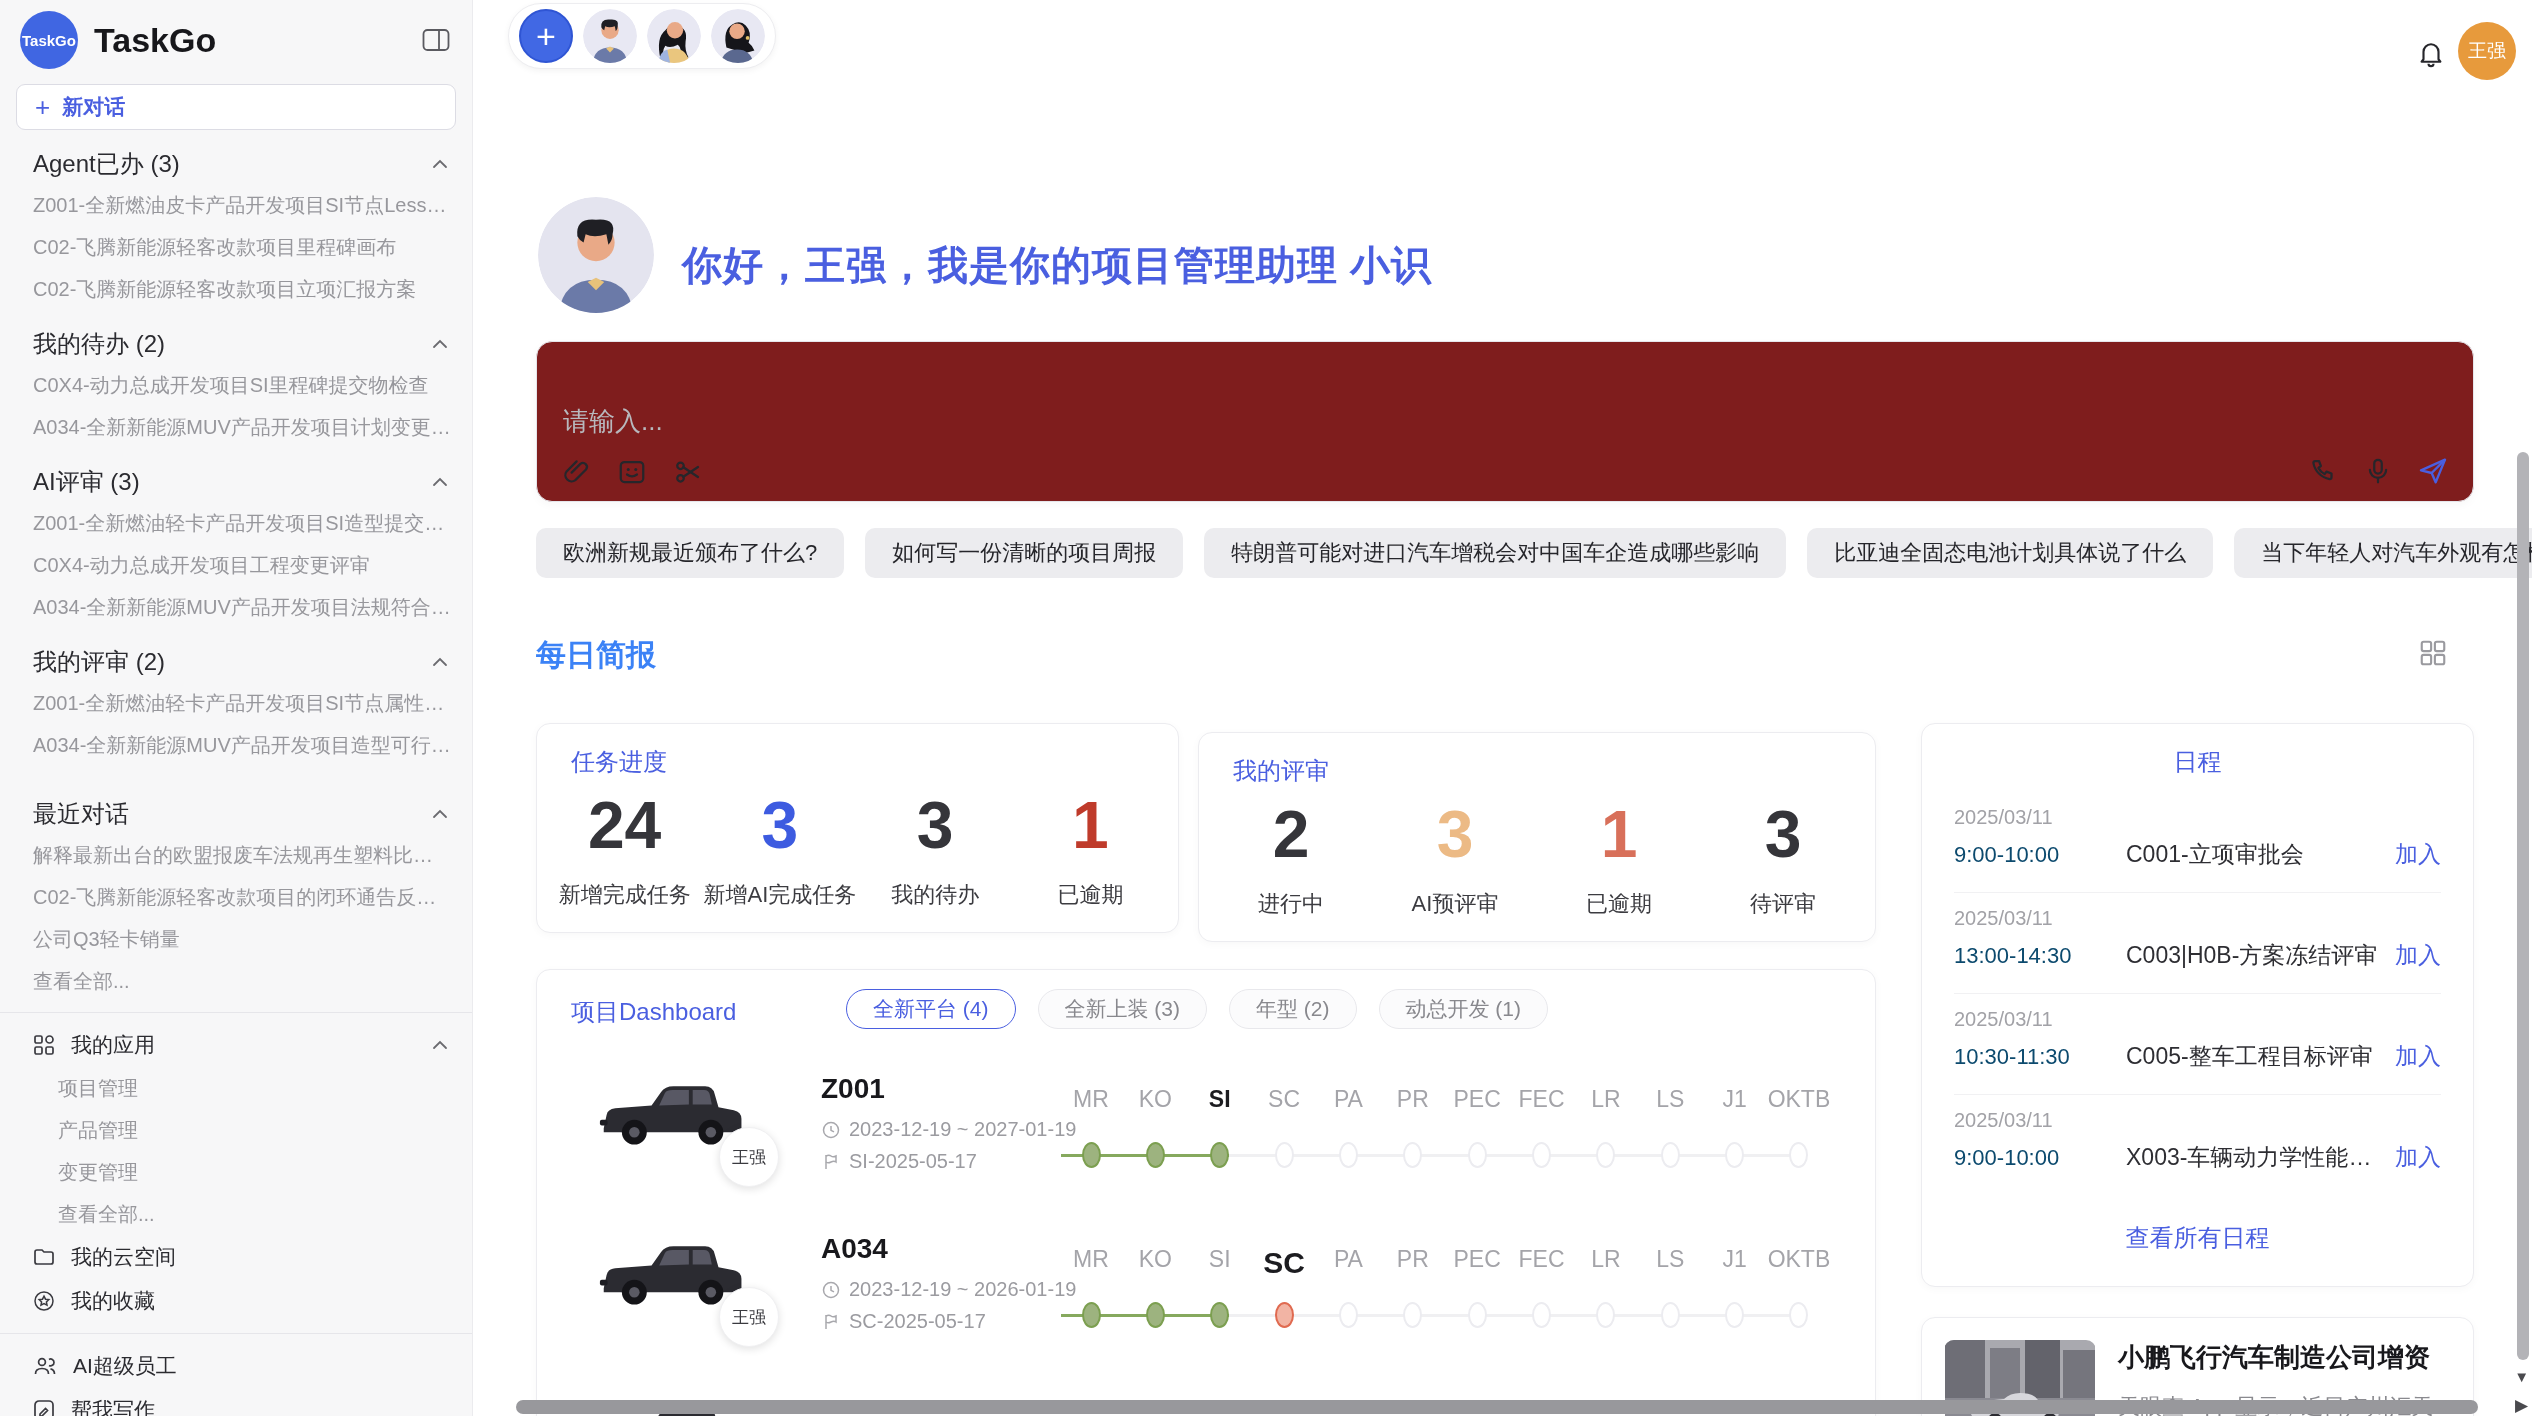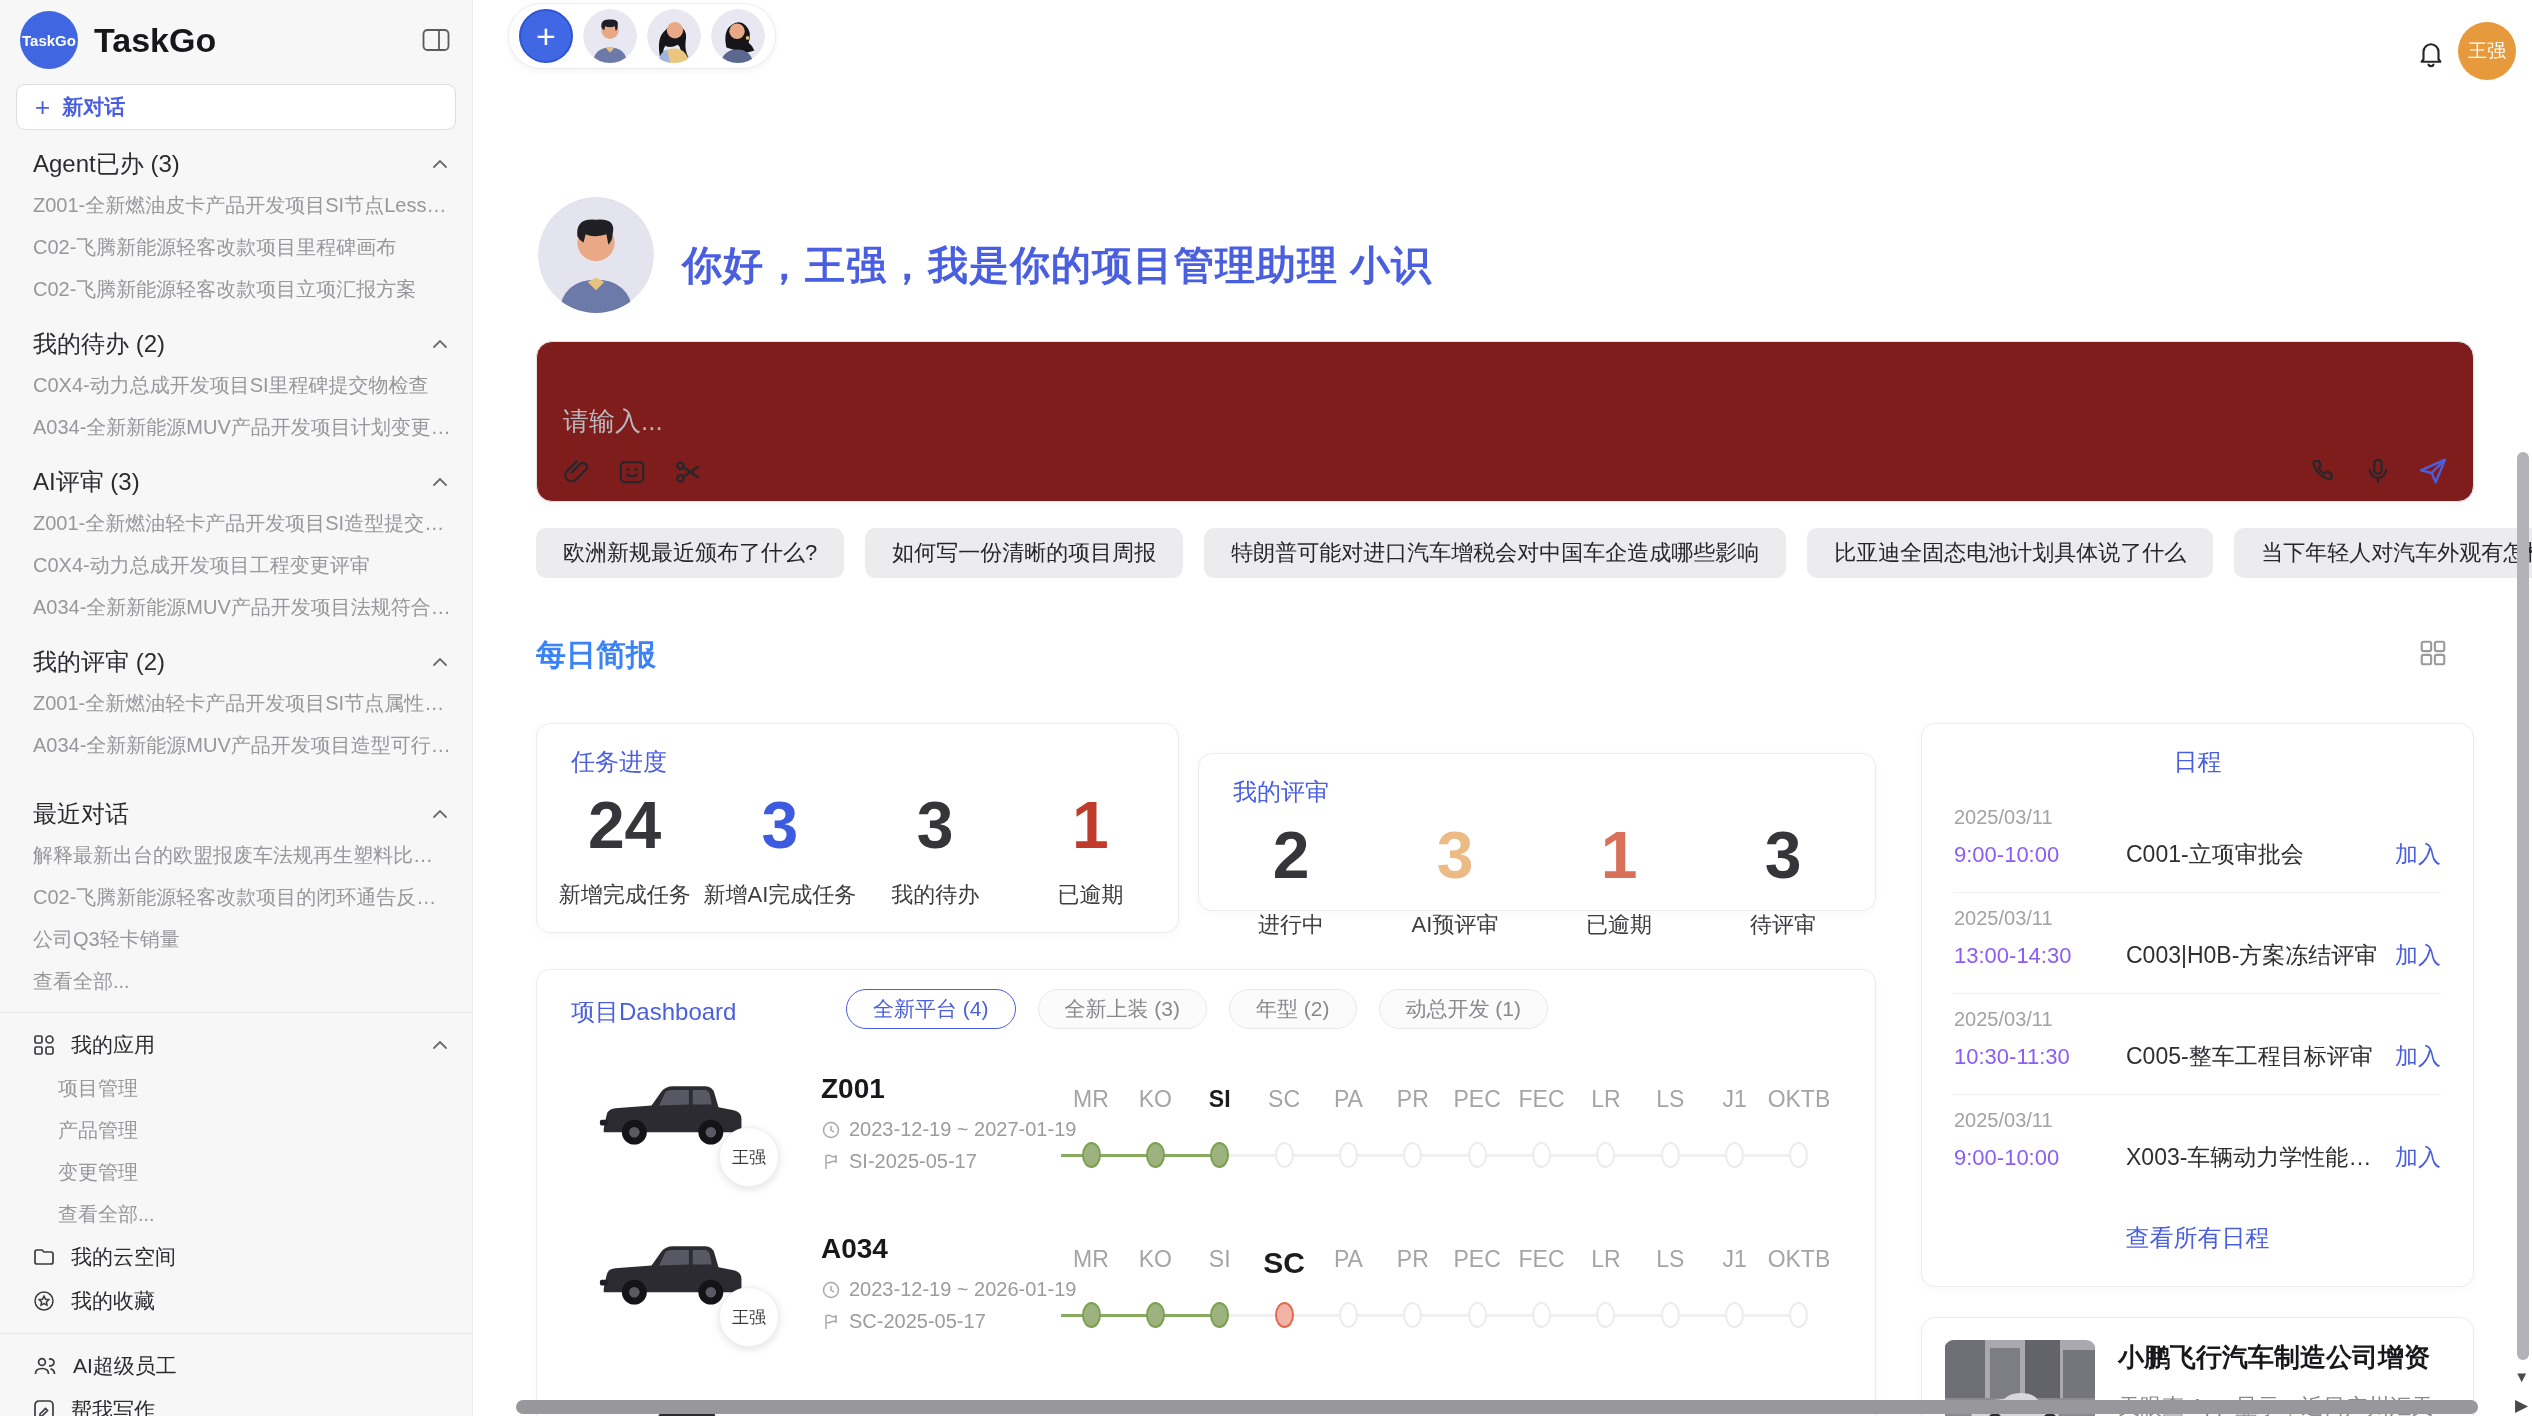--- a/index.html
+++ b/index.html
@@ -61,21 +61,21 @@
           font-size:22px; color:#26262b; white-space:nowrap; cursor:pointer; }
 
   
   .brief-title { position:absolute; left:536px; top:635px; width:1938px; 
                  font-size:30px; font-weight:700; color:#3b82f6; }
   .brief-grid { position:absolute; left:2418px; top:638px; cursor:pointer; }
 
   
   .card { background:#fff; border:1px solid #ececf0; border-radius:14px; box-shadow:0 2px 8px rgba(0,0,0,.03); }
   .stat-card1 { position:absolute; left:536px; top:723px; width:643px; height:210px; }
-  .stat-card2 { position:absolute; left:1198px; top:753px; width:678px; height:158px; }
+  .stat-card2 { position:absolute; left:1198px; top:732px; width:678px; height:210px; }
   .card-title { position:absolute; left:34px; top:22px; font-size:24px; color:#4a5fe0; }
   .stats-row { position:absolute; left:10px; right:10px; top:62px; display:flex; }
   .stat { flex:1; text-align:center; }
   .stat .num { font-size:66px; font-weight:600; color:#35353a; line-height:78px; }
   .stat .num.blue { color:#3d5be0; } .stat .num.red { color:#bf3b2b; }
   .stat .num.orange { color:#ecba85; } .stat .num.salmon { color:#d8705a; }
   .stat .lab { margin-top:16px; font-size:22px; color:#3c3c41; }
 
   
   .dash-card { position:absolute; left:536px; top:969px; width:1340px; height:580px; overflow:hidden; }
@@ -108,21 +108,21 @@
   .dot.cur-red { background:#f2b4a4; border-color:#e06a50; }
 
   
   .sched-card { position:absolute; left:1921px; top:723px; width:553px; height:564px; }
   .sched-title { text-align:center; margin-top:22px; font-size:24px; color:#4a5fe0; }
   .sched-items { margin-top:14px; padding:0 32px; }
   .sched-item { height:101px; border-bottom:1px solid #f1f1f3; padding-top:14px; position:relative; cursor:pointer; }
   .sched-item:last-of-type { border-bottom:none; }
   .s-date { font-size:20px; color:#a2a2a7; }
   .s-row { display:flex; align-items:center; margin-top:10px; }
-  .s-time { width:172px; font-size:22px; color:#8b5cf6; }
+  .s-time { width:172px; font-size:22px; color:#0c4a6e; }
   .s-name { flex:1; font-size:23px; color:#2e2e33; white-space:nowrap; overflow:hidden; text-overflow:ellipsis; }
   .s-join { font-size:23px; color:#4a5fe0; cursor:pointer; margin-left:12px; }
   .sched-all { text-align:center; margin-top:26px; font-size:24px; color:#4a5fe0; cursor:pointer; }
 
   
   .news-card { position:absolute; left:1921px; top:1317px; width:553px; height:200px; padding:22px;
                display:flex; gap:22px; }
   .news-img { width:152px; height:90px; border-radius:10px; overflow:hidden; flex:0 0 auto; }
   .news-title { font-size:26px; font-weight:700; color:#18181c; line-height:34px; }
   .news-snippet { margin-top:18px; font-size:22px; color:#8a8a8f; line-height:30px; }

